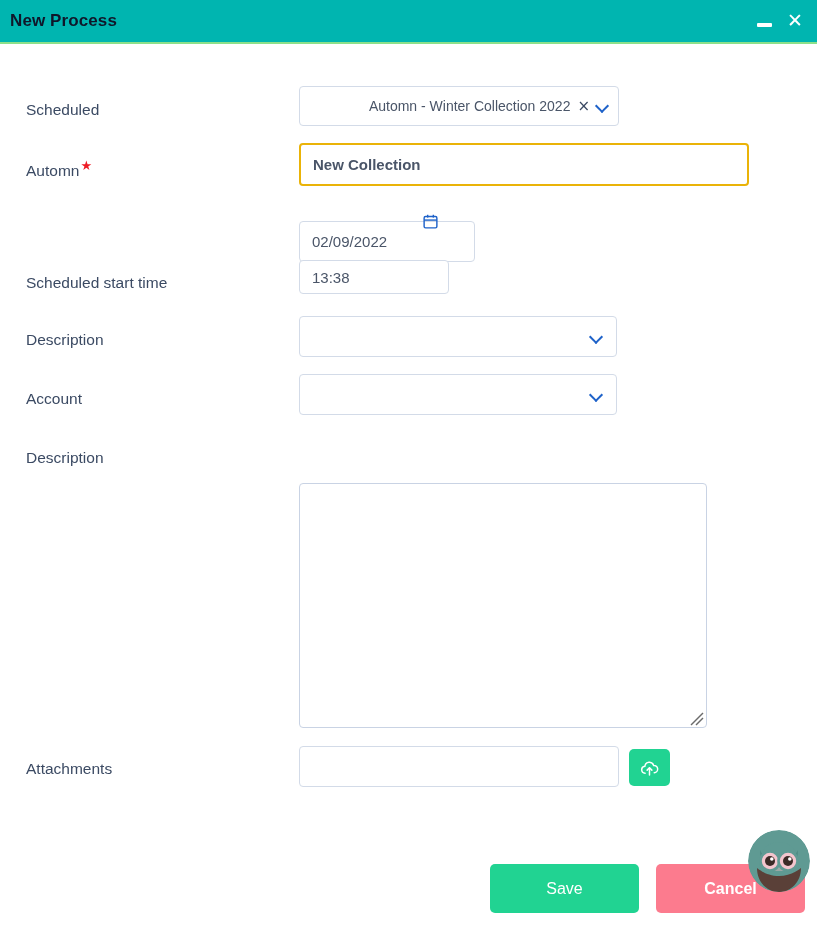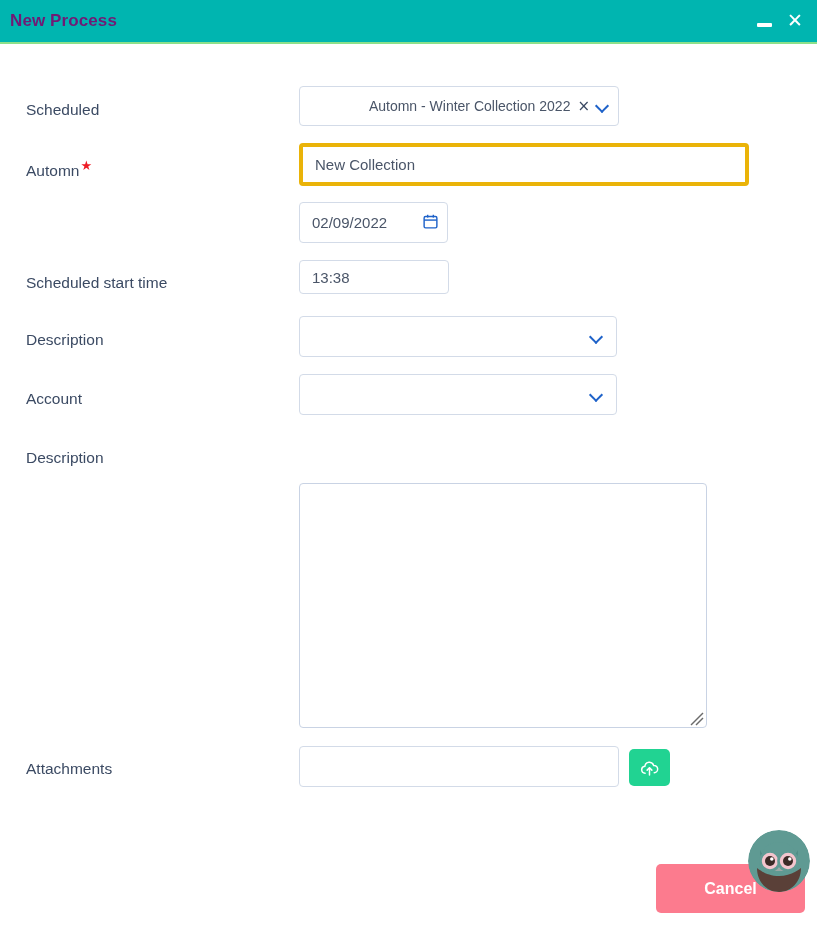--- a/index.html
+++ b/index.html
@@ -24,21 +24,21 @@
     left: 0; top: 0;
     width: 817px; height: 44px;
     background: #00b5b0;
     border-bottom: 2px solid #8ce08a;
   }
   .titlebar-title {
     position: absolute;
     left: 10px; top: 11px;
     font-size: 17px;
     font-weight: bold;
-    color: #701a75;
+    color: #0f172a;
     letter-spacing: 0.1px;
   }
   .win-controls {
     position: absolute;
     right: 14px; top: 11px;
     display: flex;
     align-items: center;
     gap: 15px;
   }
   .win-min {
@@ -82,21 +82,22 @@
     border: 1px solid #d3dbe8;
     border-radius: 4px;
     font-family: "Liberation Sans", sans-serif;
     font-size: 15px;
     color: #4a5568;
     padding: 0 12px;
     outline: none;
   }
   .inp::placeholder { color: #9aa5b5; }
   .inp.focused {
-    border: 4px solid #eab308;
+    border: 2px solid #eab308;
+    font-weight: bold;
   }
 
   
   .tmpl-box {
     left: 299px; top: 86px;
     width: 320px; height: 40px;
     background: #ffffff;
     border: 1px solid #d3dbe8;
     border-radius: 4px;
     display: flex;
@@ -137,22 +138,23 @@
     left: 299px; top: 143px;
     width: 450px; height: 43px;
   }
 
   
   .date-wrap {
     left: 299px; top: 202px;
     width: 150px; height: 41px;
   }
   .date-input {
-    width: 149px; height: 41px;
+    width: 176px; height: 41px;
     padding-right: 34px;
+    margin-top: 19px;
   }
   .cal-icon {
     position: absolute;
     right: 10px; top: 11px;
     width: 17px; height: 17px;
     pointer-events: none;
   }
 
   
   .time-input {
@@ -325,20 +327,21 @@
 
   <input class="control inp attach-input" type="text" placeholder="" style="">
   <button class="upload-btn">
     <svg width="21" height="21" viewBox="0 0 24 24" fill="none">
       <path d="M7 18.5a4 4 0 0 1-.3-7.98A5.2 5.2 0 0 1 16.8 9.6 3.9 3.9 0 0 1 17.4 18" stroke="#ffffff" stroke-width="1.7" stroke-linecap="round" fill="none"></path>
       <line x1="12" y1="20.5" x2="12" y2="12.5" stroke="#ffffff" stroke-width="1.7" stroke-linecap="round"></line>
       <polyline points="9.3,15 12,12.3 14.7,15" stroke="#ffffff" stroke-width="1.7" stroke-linecap="round" stroke-linejoin="round" fill="none"></polyline>
     </svg>
   </button>
 
+  <button class="btn save-btn">Save</button>
   <button class="btn cancel-btn">Cancel</button>
 
   <div class="owl-avatar">
     <svg width="62" height="62" viewBox="0 0 62 62">
       <circle cx="31" cy="31" r="31" fill="#5f9a93"></circle>
       <path d="M31 12 C18 12 11 23 11 34 C11 48 20 58 31 58 C42 58 51 48 51 34 C51 23 44 12 31 12 Z" fill="#5f9a93"></path>
       <path d="M12 20 C12 20 17 30 21 33 L13 34 Z" fill="#4e8a83"></path>
       <path d="M50 20 C50 20 45 30 41 33 L49 34 Z" fill="#4e8a83"></path>
       <path d="M9 38 C9 52 19 62 31 62 C43 62 53 52 53 38 C53 38 44 46 31 46 C18 46 9 38 9 38 Z" fill="#5a4038"></path>
       <path d="M31 33 L26 41 L36 41 Z" fill="#9aa8a5"></path>

